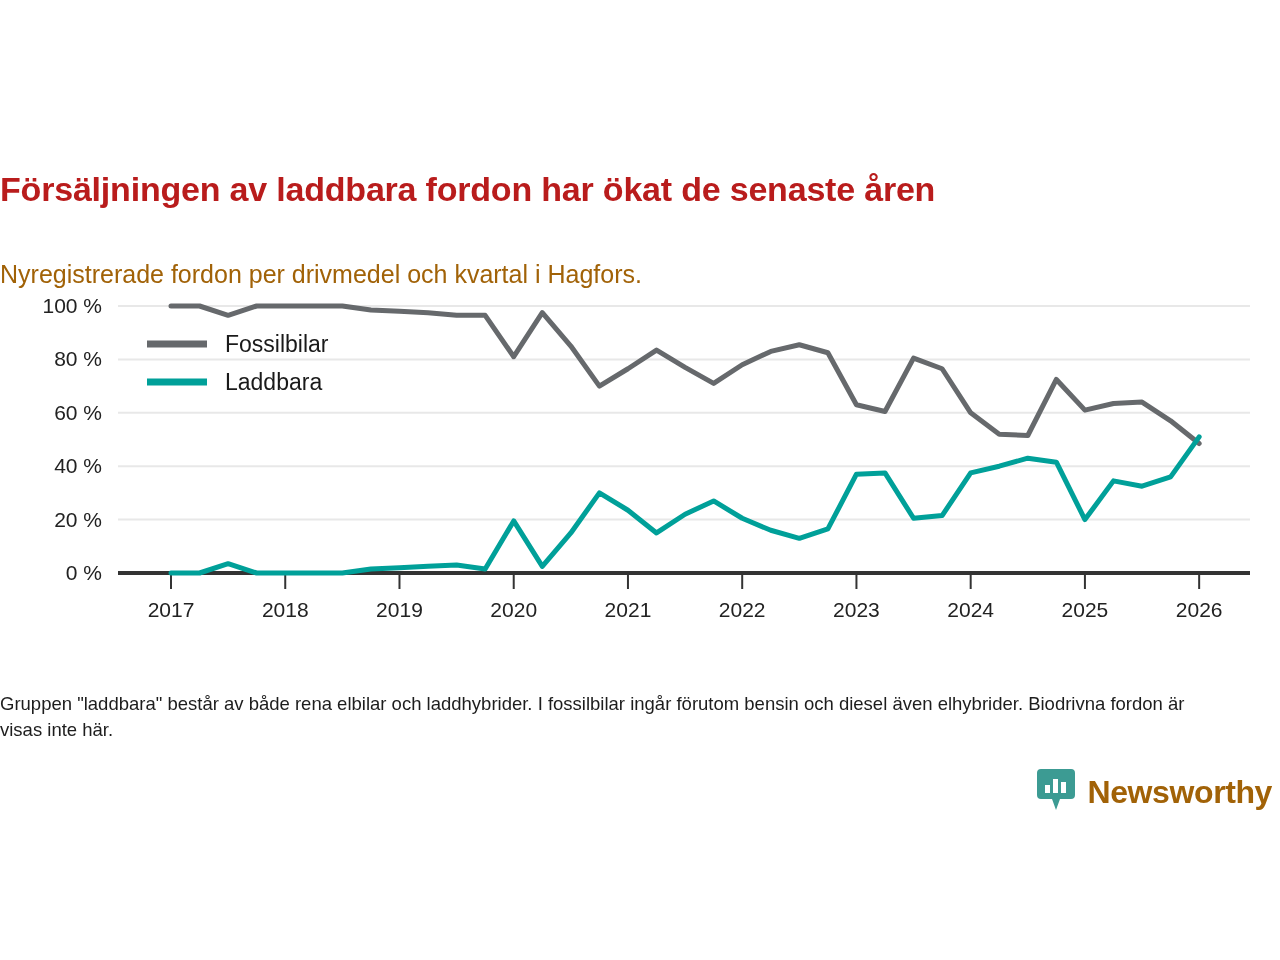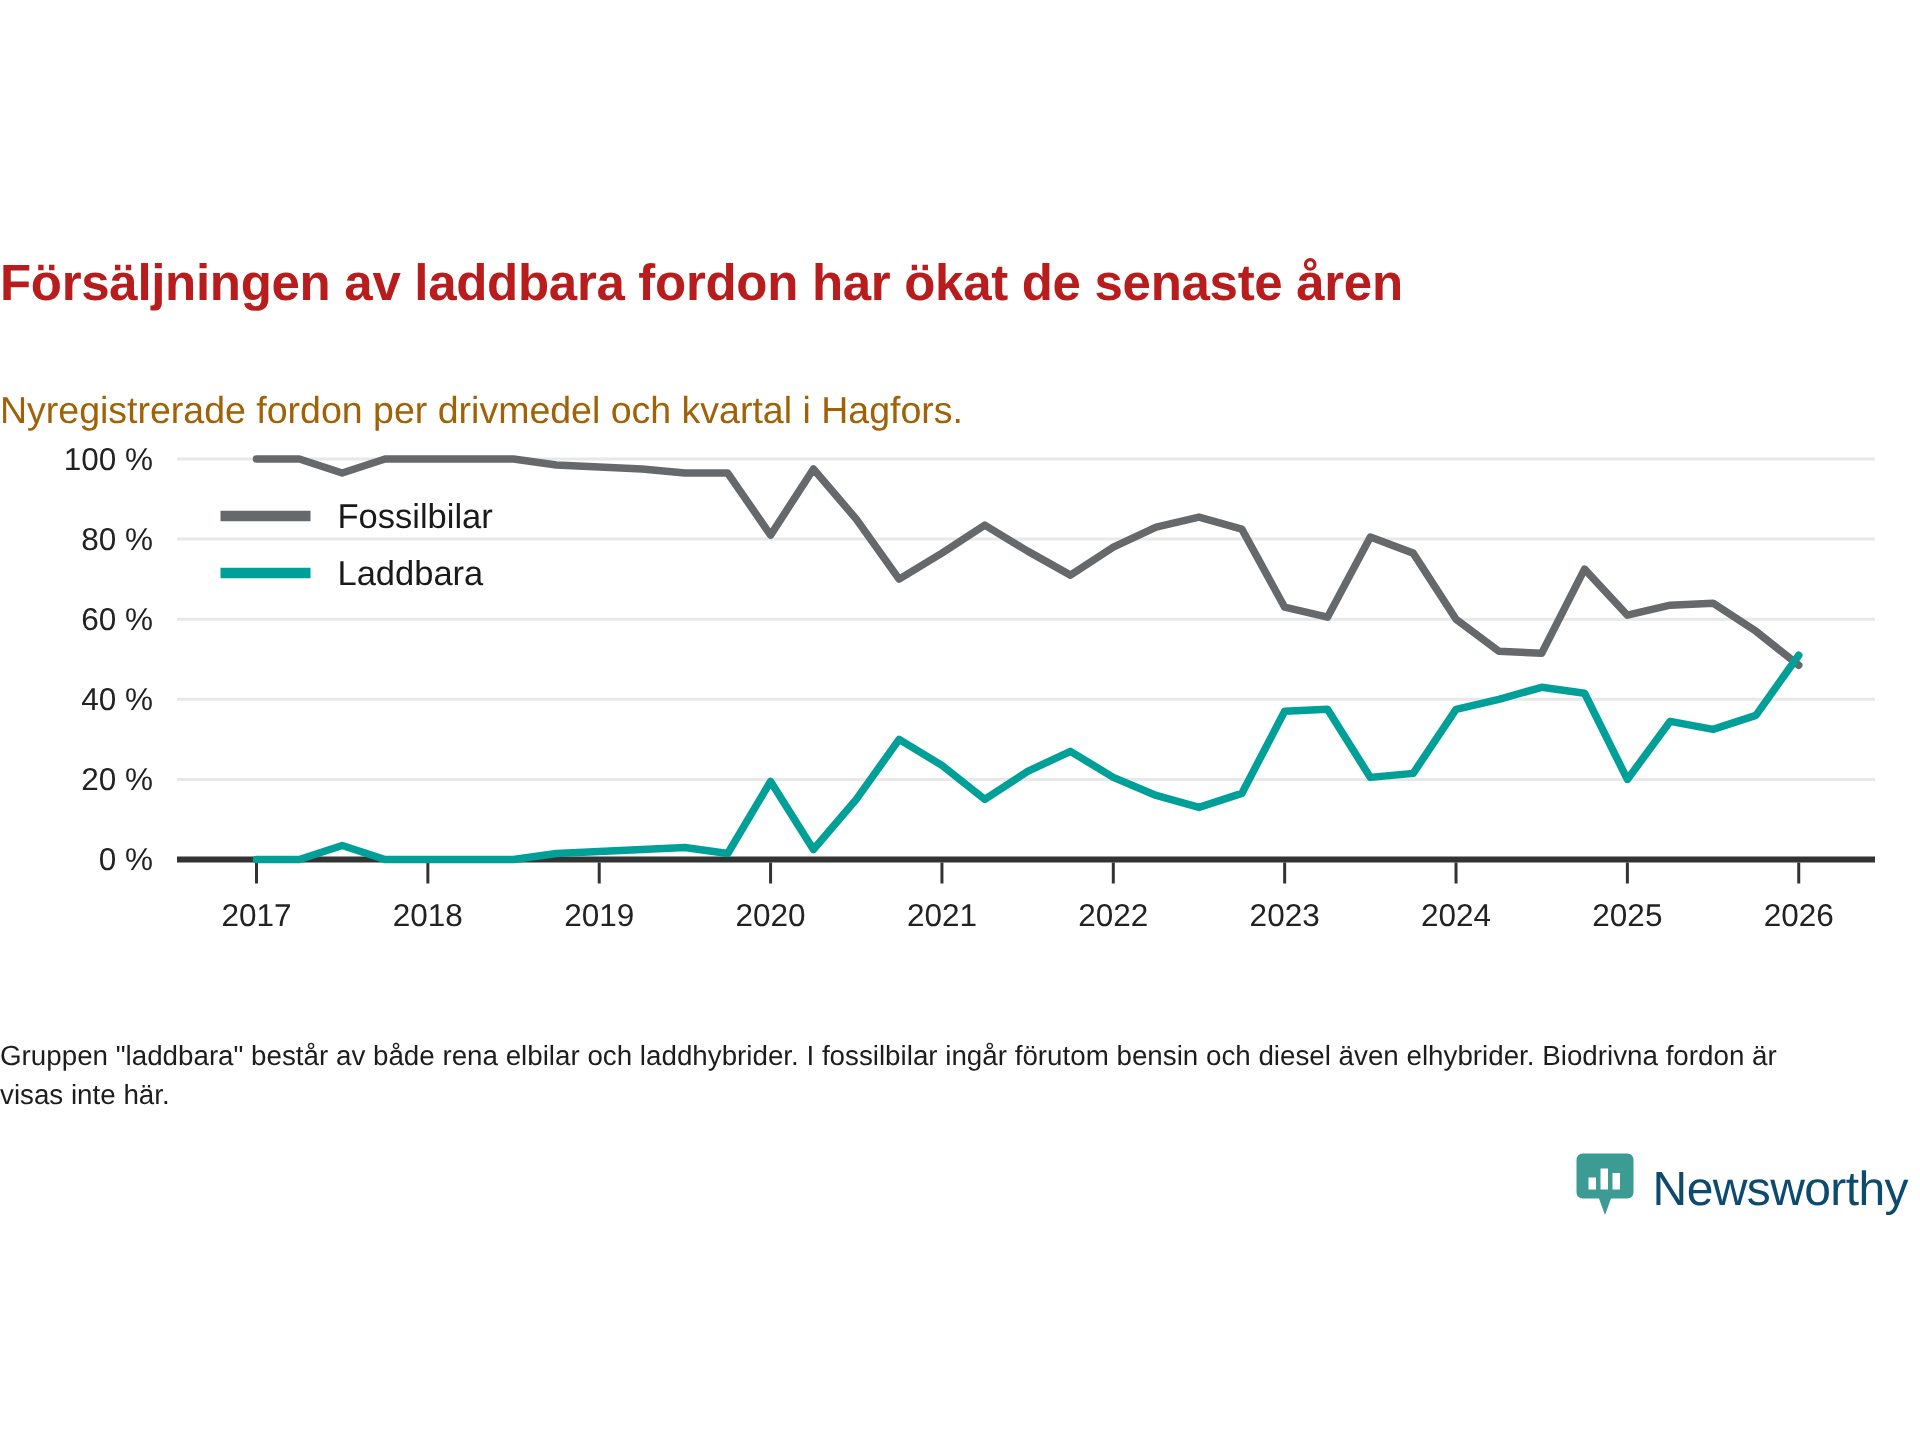--- a/index.html
+++ b/index.html
@@ -62,22 +62,22 @@
   #brand {
     position: absolute;
     right: 8px;
     top: 768px;
     display: flex;
     align-items: center;
     gap: 12px;
   }
   #brand-name {
     font-size: 32px;
-    font-weight: normal;
-    color: #0c4a6e;
+    font-weight: bold;
+    color: #a16207;
     letter-spacing: -0.4px;
   }
   .y-tick-label, .x-tick-label {
     font-family: "Liberation Sans", sans-serif;
     fill: #222222;
   }
   .y-tick-label { font-size: 21px; }
   .x-tick-label { font-size: 21px; }
   .legend-label {
     font-family: "Liberation Sans", sans-serif;

